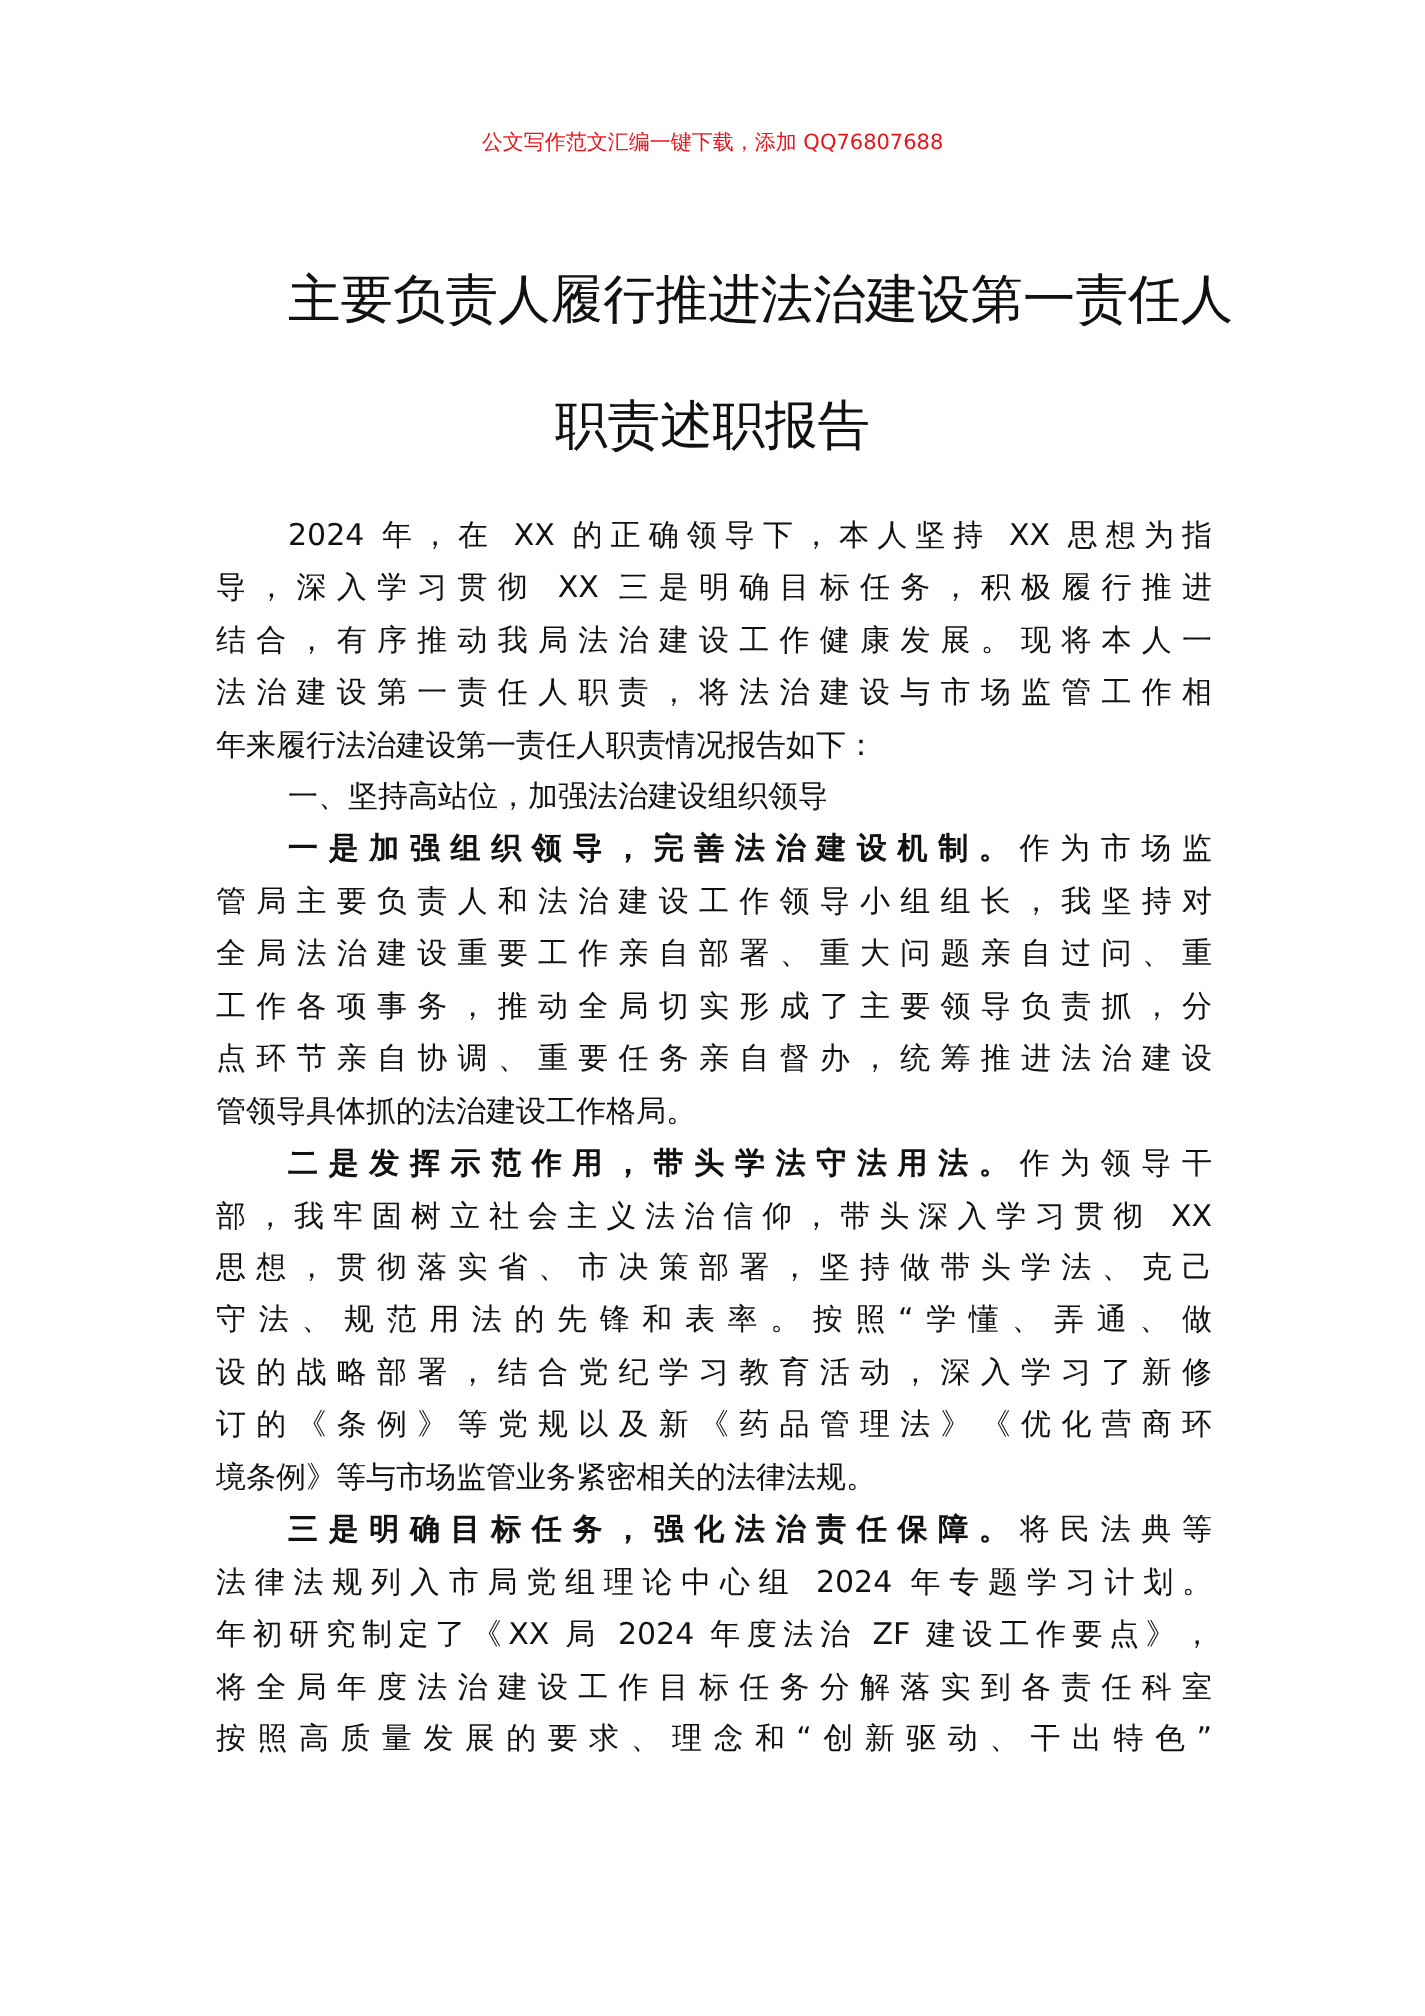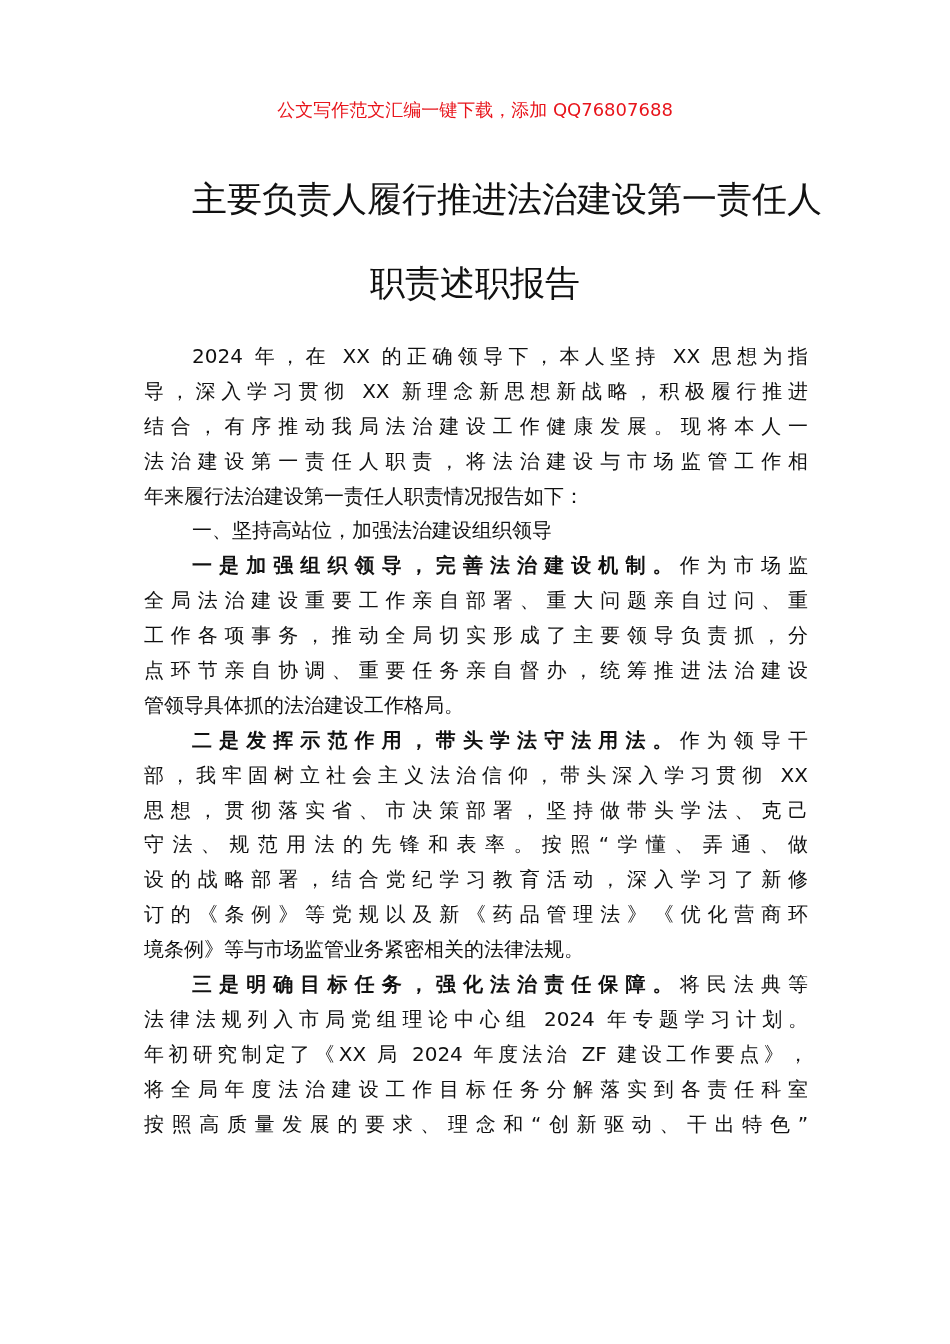--- a/index.html
+++ b/index.html
@@ -1,20 +1,20 @@
 <!DOCTYPE html>
 <html><head>
 <meta charset="utf-8">
 <style>
   html, body { margin: 0; padding: 0; background: #ffffff; }
   body { width: 950px; height: 1344px; position: relative; overflow: hidden; }
   .page { position: absolute; left: 0; top: 0; width: 950px; height: 1344px; background: #ffffff; }
   .promo {
-    position: absolute; top: 98px; left: 0; width: 950px; text-align: center;
-    font-family: "DejaVu Sans", sans-serif; font-size: 18px; color: #e8141b;
+    position: absolute; top: 86px; left: 0; width: 950px; text-align: center;
+    font-family: "DejaVu Sans", sans-serif; font-size: 14px; color: #e8141b;
     letter-spacing: 0px;
   }
   .title {
     position: absolute; left: 0; width: 950px; text-align: center;
     font-family: "DejaVu Sans", sans-serif; font-size: 35px; color: #111111;
     font-weight: normal;
   }
   .title.l1 { top: 176px; padding-left: 32px; }
   .title.l2 { top: 250px; margin-top: 10px; }
   .body {
@@ -28,26 +28,27 @@
 </style>
 </head>
 <body>
 
 <div class="page">
   <div class="promo">公文写作范文汇编一键下载，添加 QQ76807688</div>
   <div class="title l1">主要负责人履行推进法治建设第一责任人</div>
   <div class="title l2">职责述职报告</div>
   <div class="body" id="body">
       <div class="line indent"><span>2024 年，在 XX 的正确领导下，本人坚持 XX 思想为指</span></div>
-      <div class="line"><span>导，深入学习贯彻 XX 新理念新思想新战略，积极履行推进</span></div>
+      <div class="line"><span>导，深入学习贯彻 XX 三是明确目标任务，积极履行推进</span></div>
       <div class="line"><span>结合，有序推动我局法治建设工作健康发展。现将本人一</span></div>
       <div class="line"><span>法治建设第一责任人职责，将法治建设与市场监管工作相</span></div>
       <div class="line last"><span>年来履行法治建设第一责任人职责情况报告如下：</span></div>
       <div class="line indent last"><span>一、坚持高站位，加强法治建设组织领导</span></div>
       <div class="line indent"><span class="bold">一是加强组织领导，完善法治建设机制。</span><span>作为市场监</span></div>
+      <div class="line"><span>管局主要负责人和法治建设工作领导小组组长，我坚持对</span></div>
       <div class="line"><span>全局法治建设重要工作亲自部署、重大问题亲自过问、重</span></div>
       <div class="line"><span>工作各项事务，推动全局切实形成了主要领导负责抓，分</span></div>
       <div class="line"><span>点环节亲自协调、重要任务亲自督办，统筹推进法治建设</span></div>
       <div class="line last"><span>管领导具体抓的法治建设工作格局。</span></div>
       <div class="line indent"><span class="bold">二是发挥示范作用，带头学法守法用法。</span><span>作为领导干</span></div>
       <div class="line"><span>部，我牢固树立社会主义法治信仰，带头深入学习贯彻 XX</span></div>
       <div class="line"><span>思想，贯彻落实省、市决策部署，坚持做带头学法、克己</span></div>
       <div class="line"><span>守法、规范用法的先锋和表率。按照“学懂、弄通、做</span></div>
       <div class="line"><span>设的战略部署，结合党纪学习教育活动，深入学习了新修</span></div>
       <div class="line"><span>订的《条例》等党规以及新《药品管理法》《优化营商环</span></div>

